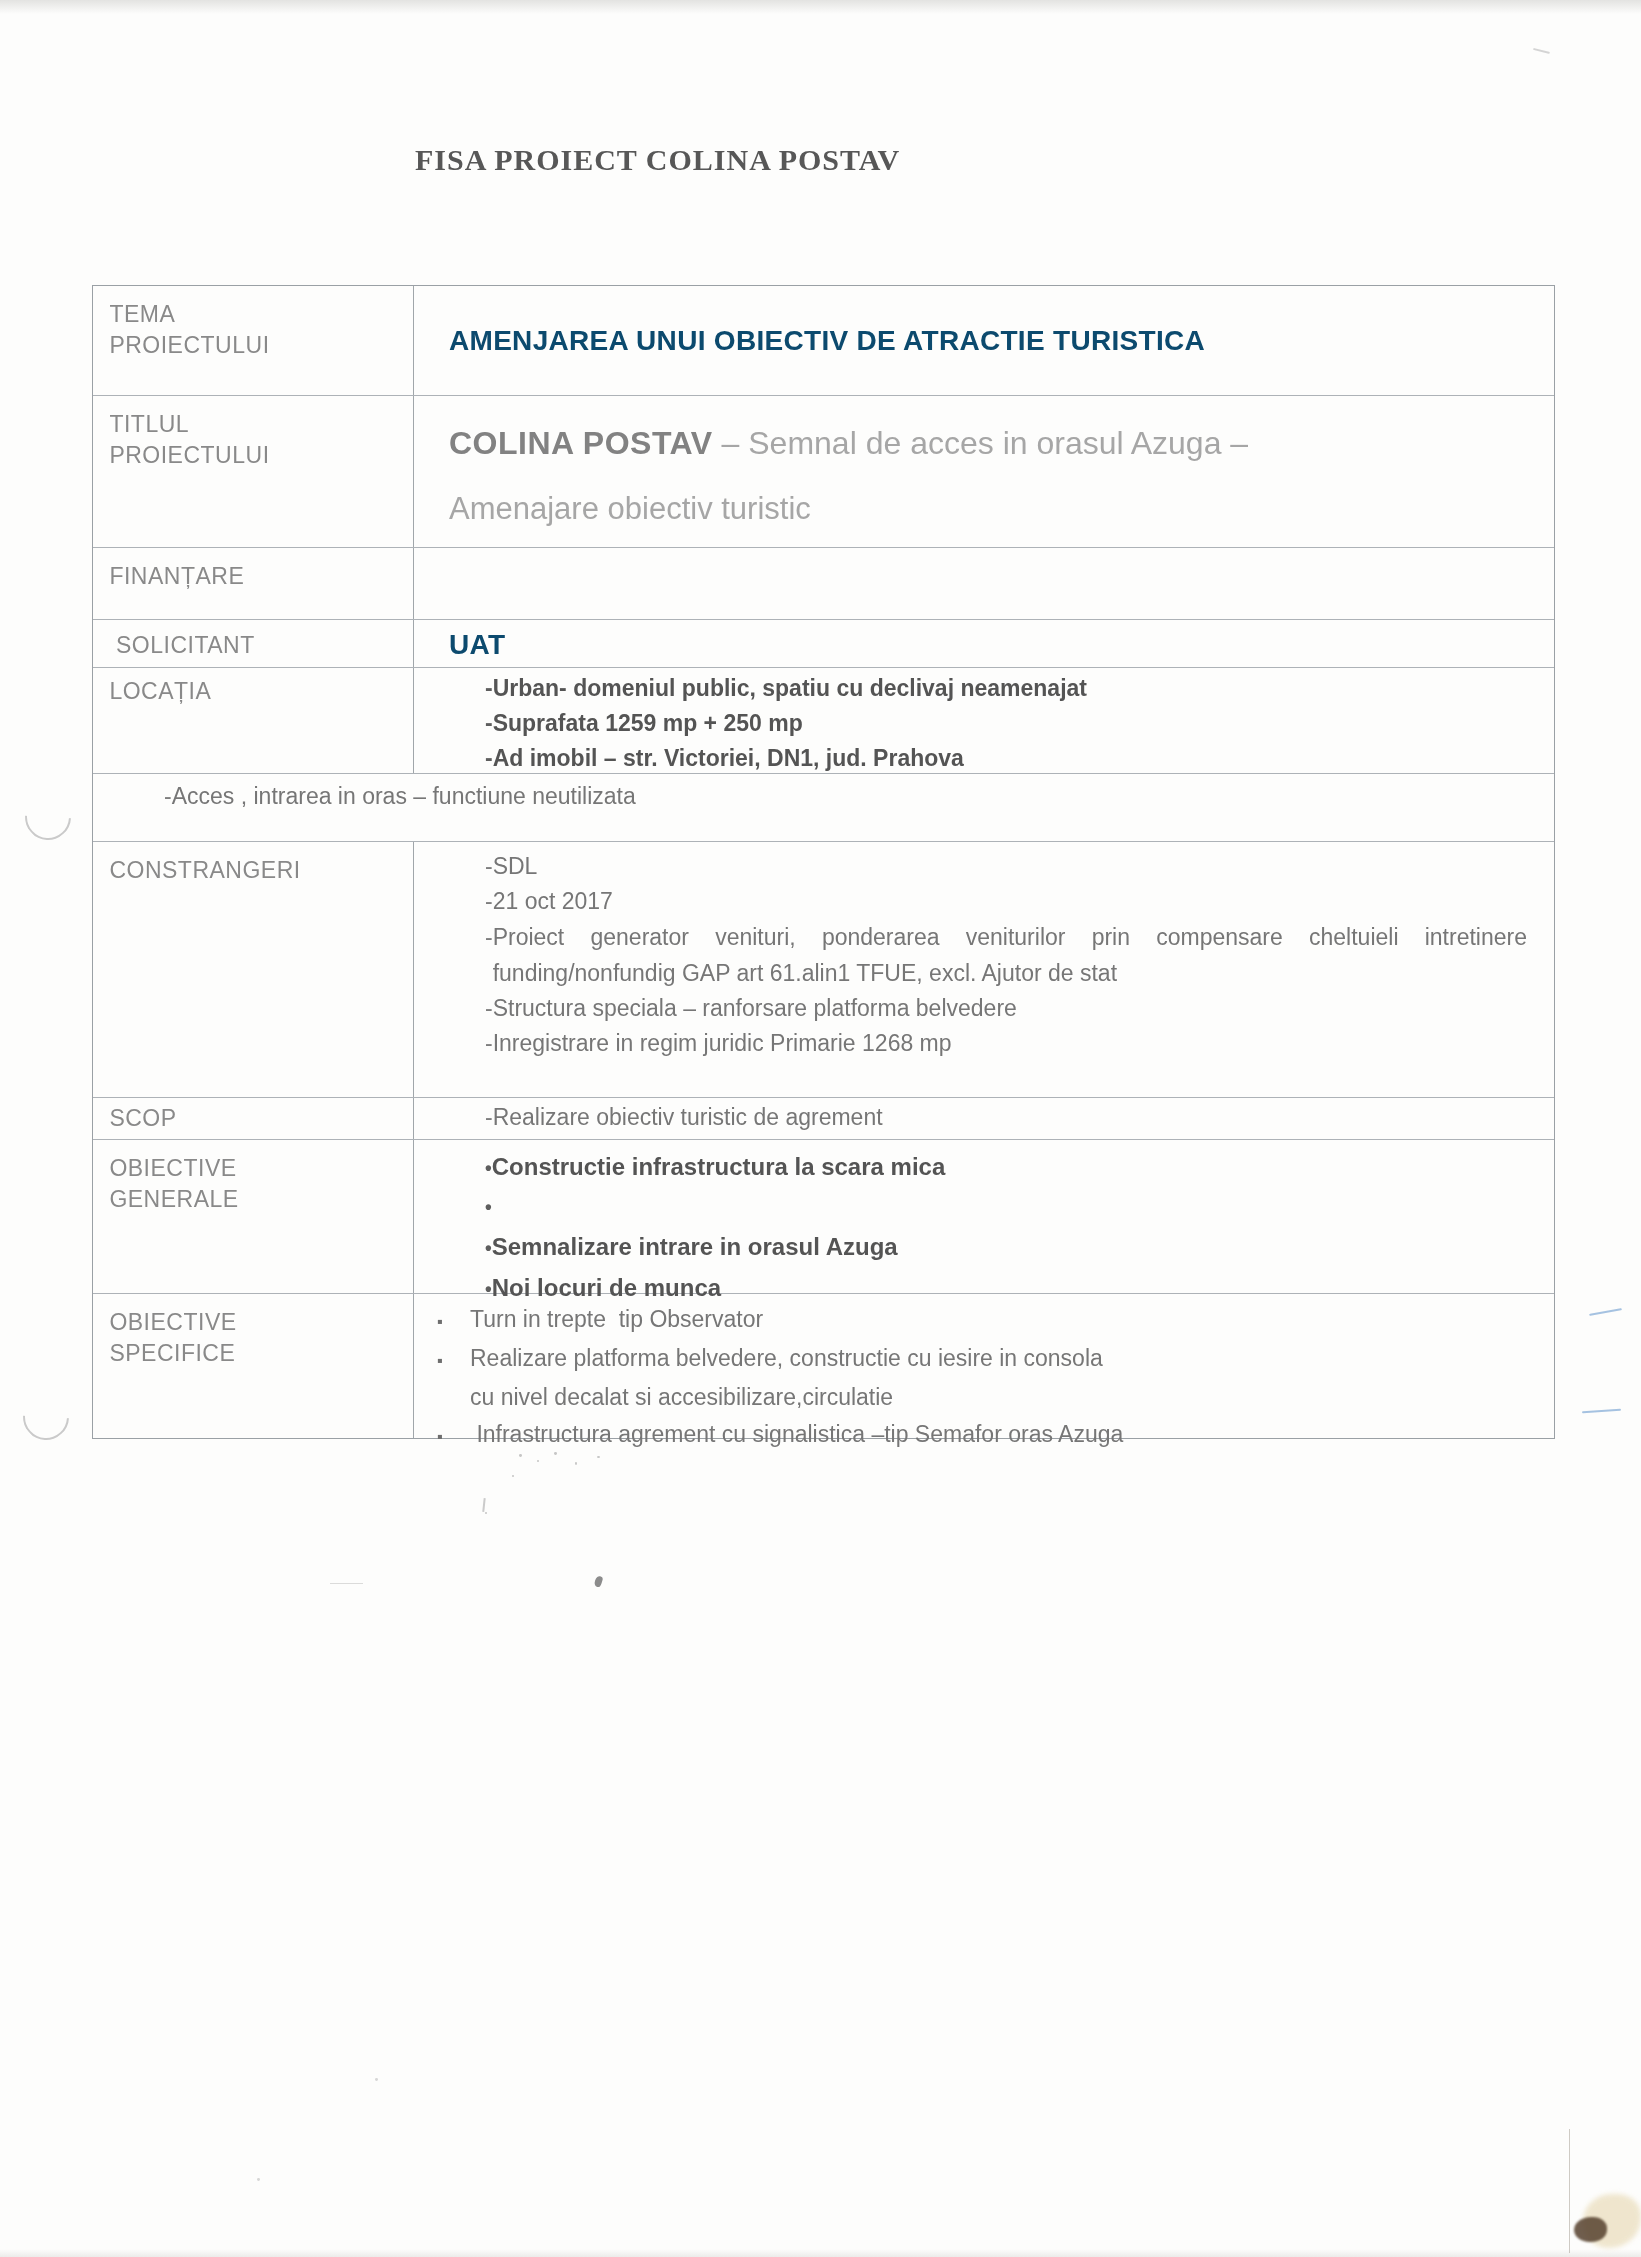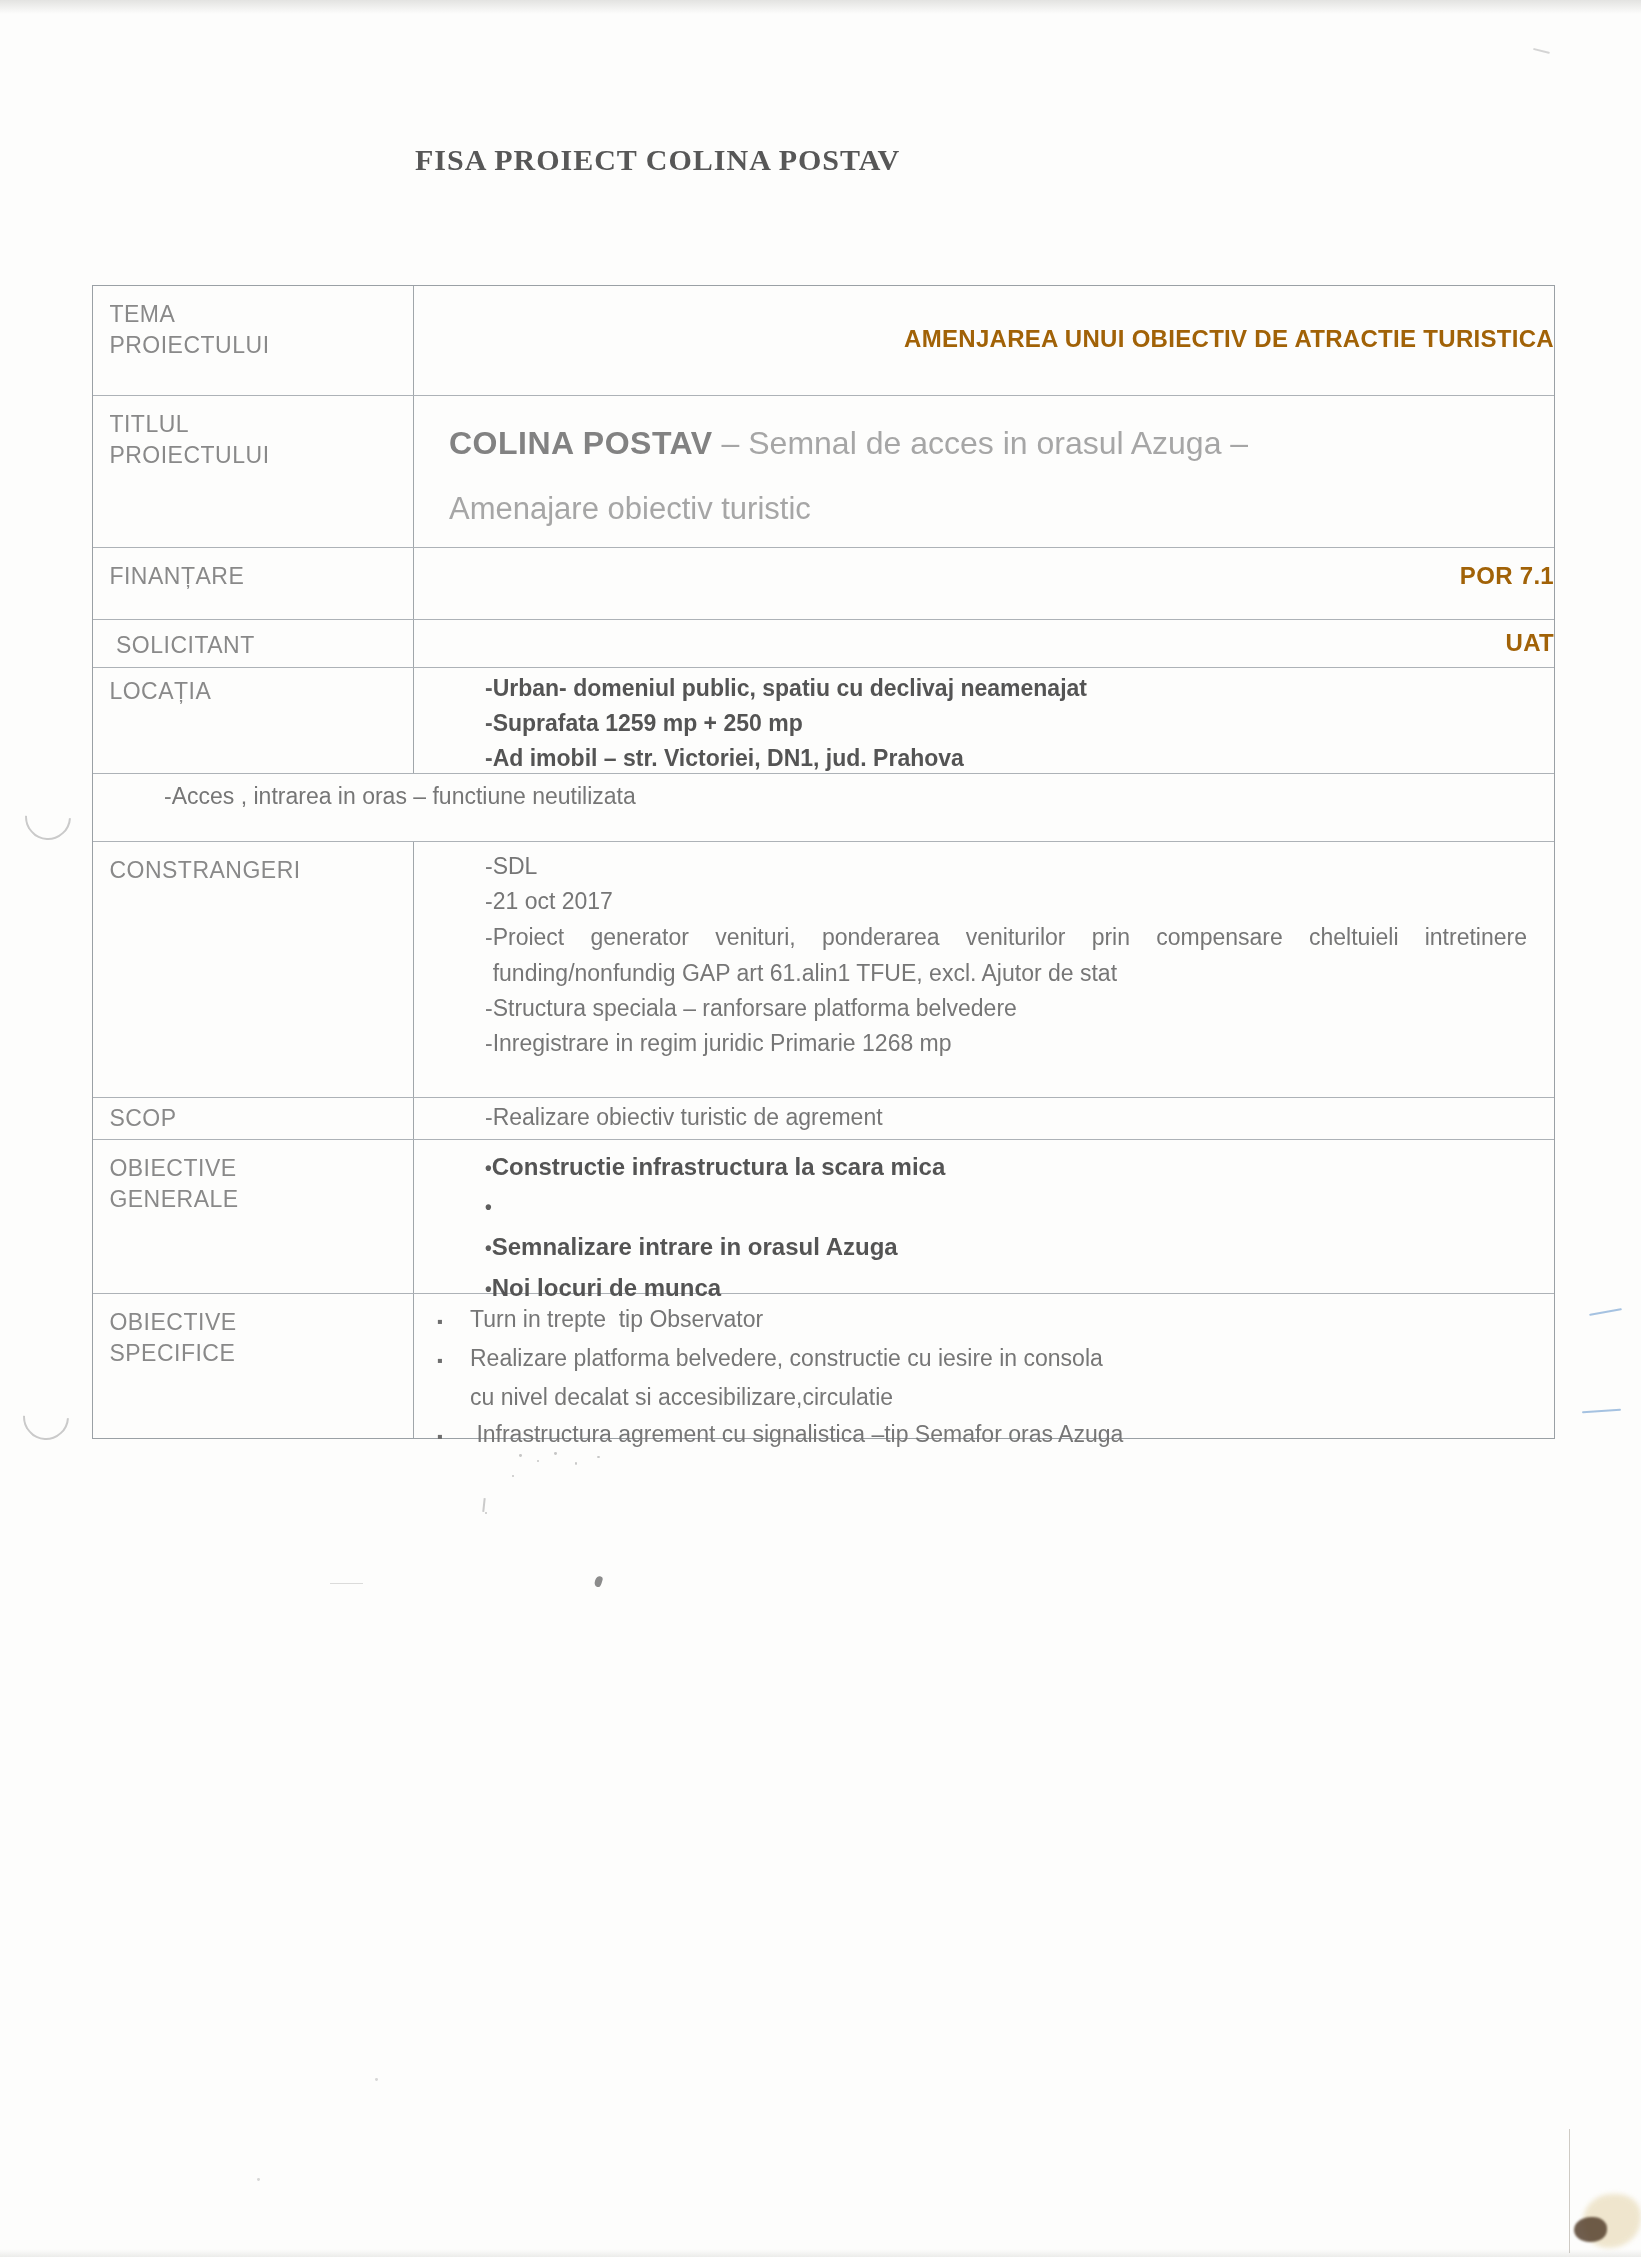--- a/index.html
+++ b/index.html
@@ -34,21 +34,21 @@
   .trow { display:flex; width:100%; border-top:1px solid rgba(130,138,146,0.65); }
   .trow:first-child { border-top:none; }
   .cell-label {
     flex:0 0 321px; border-right:1px solid rgba(120,128,136,0.7);
     padding:12.6px 7.7px 0 16.4px;
     font-size:23px; line-height:1.35; letter-spacing:0.5px;
     color:#898989; white-space:pre-line;
   }
   .cell-content { flex:1 1 auto; min-width:0; }
 
-  .single-text { padding-left:35px; font-weight:bold; color:#a16207; font-size:24px; letter-spacing:0.3px;text-align:right; }
+  .single-text { padding-left:35px; font-weight:bold; color:#0c4a6e; font-size:28px; letter-spacing:0.3px; }
   .pad-center { padding-top:39px; }
   .pad-top-sm { padding-top:13.5px; }
   .pad-top-xs { padding-top:8.7px; }
 
   
   .title-content { padding:19.3px 19.3px 0 35px; line-height:1.8; }
   .title-line1 { font-size:32px; }
   .title-main { font-weight:bold; color:#828282; letter-spacing:0.5px; }
   .title-rest { font-weight:400; color:#a6a6a6; }
   .title-line2 { font-size:31px; font-weight:400; color:#a6a6a6; margin-top:7.7px; }
@@ -117,23 +117,20 @@
     <div class="cell-label">TITLUL
 PROIECTULUI</div>
     <div class="cell-content title-content">
       <div class="title-line1"><span class="title-main">COLINA POSTAV</span><span class="title-rest"> – Semnal de acces in orasul Azuga –</span></div>
       <div class="title-line2">Amenajare obiectiv turistic</div>
     </div>
   </div>
 
   <div class="trow" style="height:72px">
     <div class="cell-label">FINANȚARE</div>
-    <div class="cell-content pad-top-sm">
-      <div class="single-text">POR  7.1</div>
-    </div>
   </div>
 
   <div class="trow" style="height:48px">
     <div class="cell-label" style="padding-top:9.7px; padding-left:23px;">SOLICITANT</div>
     <div class="cell-content pad-top-xs">
       <div class="single-text">UAT</div>
     </div>
   </div>
 
   <div class="trow" style="height:106px">

